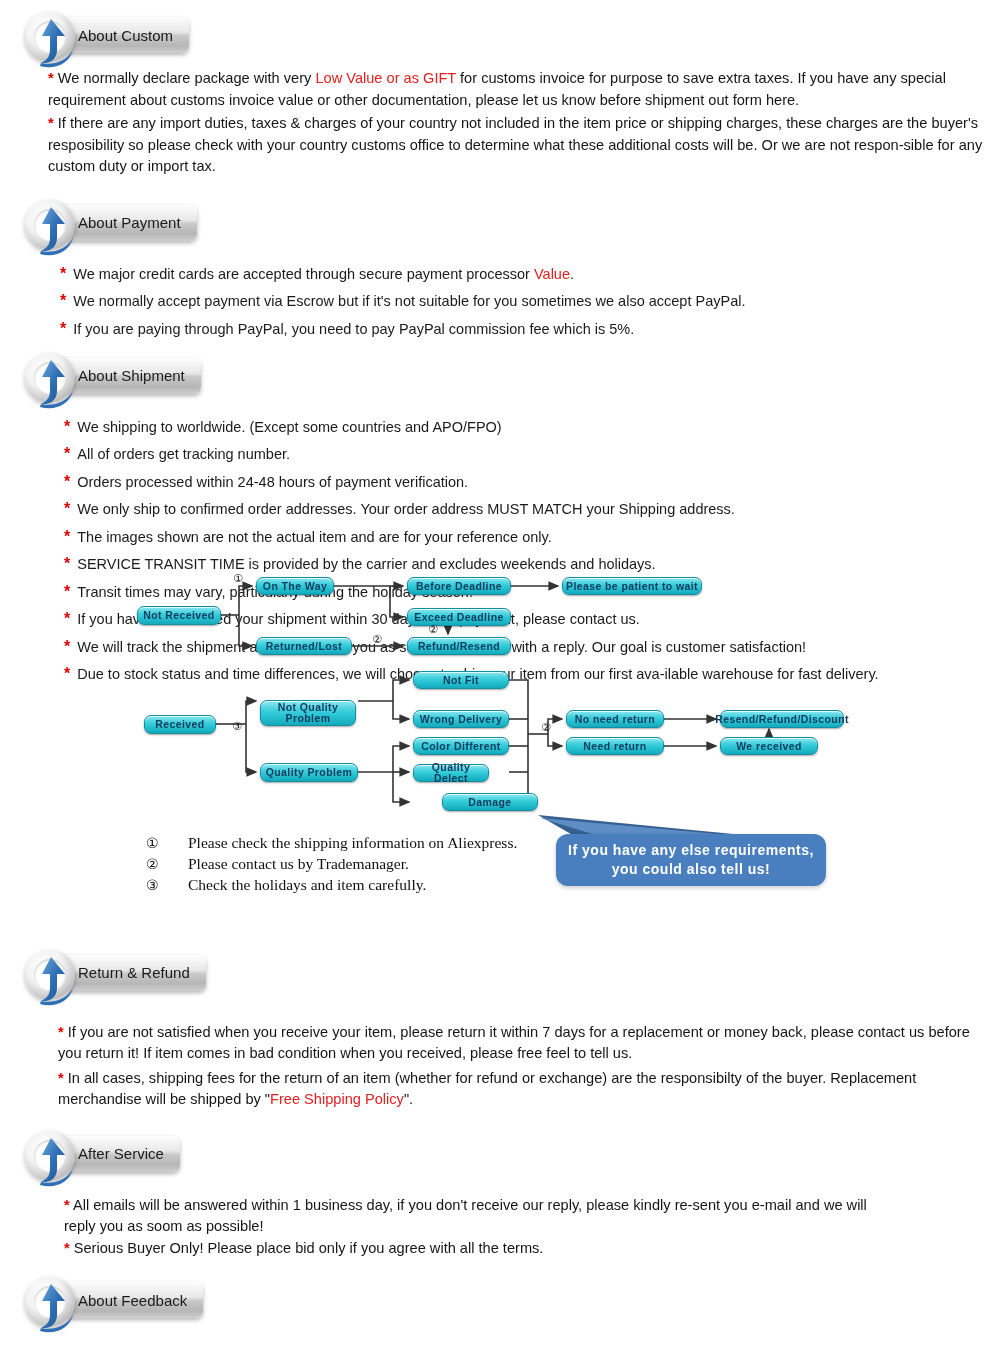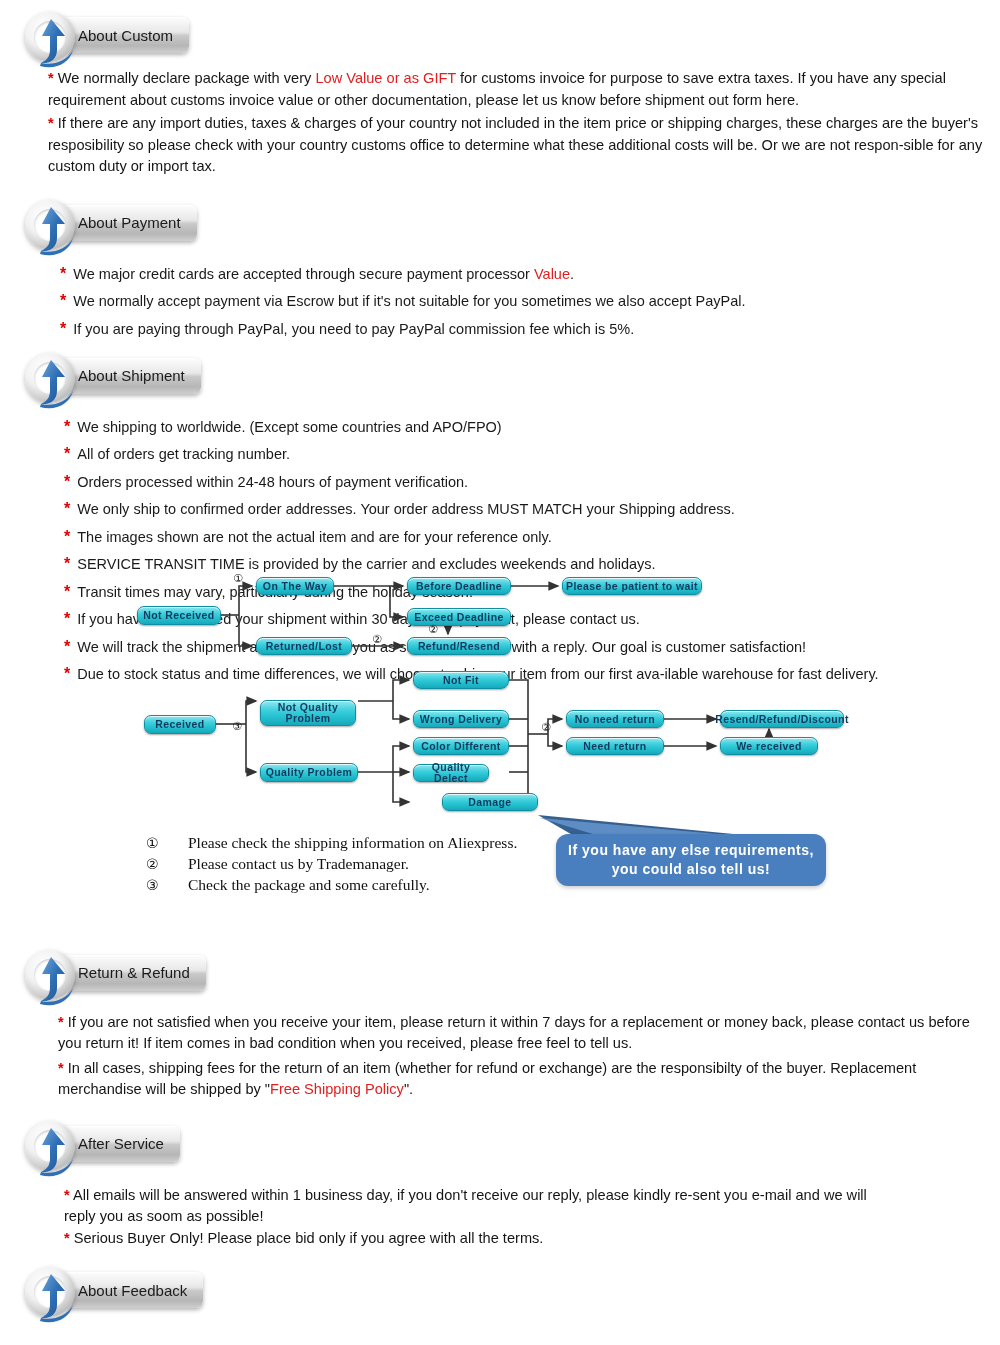--- a/index.html
+++ b/index.html
@@ -245,21 +245,21 @@
       <div class="lgrow">
         <span class="lgnum">①</span>
         <span class="lgtx">Please check the shipping information on Aliexpress.</span>
       </div>
       <div class="lgrow">
         <span class="lgnum">②</span>
         <span class="lgtx">Please contact us by Trademanager.</span>
       </div>
       <div class="lgrow">
         <span class="lgnum">③</span>
-        <span class="lgtx">Check the package and some carefully.</span>
+        <span class="lgtx">Check the holidays and item carefully.</span>
       </div>
     </div>
 
     <svg class="btail" viewBox="0 0 230 26">
       <path d="M2 2 L228 24 L40 24 Z" fill="#35608f"></path>
       <path d="M4 5 L226 25 L60 22 Z" fill="#5d8dc4"></path>
     </svg>
     <div class="bubble">
       <div>
         <div>If you have any else requirements,</div>
@@ -273,21 +273,21 @@
   <div class="badge" style="margin-top:2px;">
     <div class="plate">
       <span class="ttl">Return &amp; Refund</span>
     </div>
     <div class="ring"></div>
     <svg class="arrow" viewBox="0 0 52 54">
       <path d="M24 5 L38 22 L30 22 L30 36 C30 45 23 50 14 49 C22 45 23 41 23 34 L23 22 L15 22 Z" fill="url(#ag)"></path>
       <path d="M14 49 C26 52 40 47 46 36 C42 50 28 56 13 52 Z" fill="#2f6fb5"></path>
     </svg>
   </div>
-  <div class="blk narrow" style="margin-top:10px;padding-left:58px;padding-right:10px;">
+  <div class="blk narrow" style="margin-top:20px;padding-left:58px;padding-right:10px;">
     <p class="line" style="margin:0 0 3px 0;"><span class="ast">*</span><span>  If you are not satisfied when you receive your item, please return it within 7 days for a replacement or money back, please contact us before you return it! If item comes in bad condition when you received, please free feel to tell us.</span></p>
     <p class="line" style="margin:0;"><span class="ast">*</span><span>  In all cases, shipping fees for the return of an item (whether for refund or exchange) are the responsibilty of the buyer. Replacement merchandise will be shipped by "</span><span class="red">Free Shipping Policy</span><span>".</span></p>
   </div>
 
   <div class="badge" style="margin-top:16px;">
     <div class="plate">
       <span class="ttl">After Service</span>
     </div>
     <div class="ring"></div>
     <svg class="arrow" viewBox="0 0 52 54">

